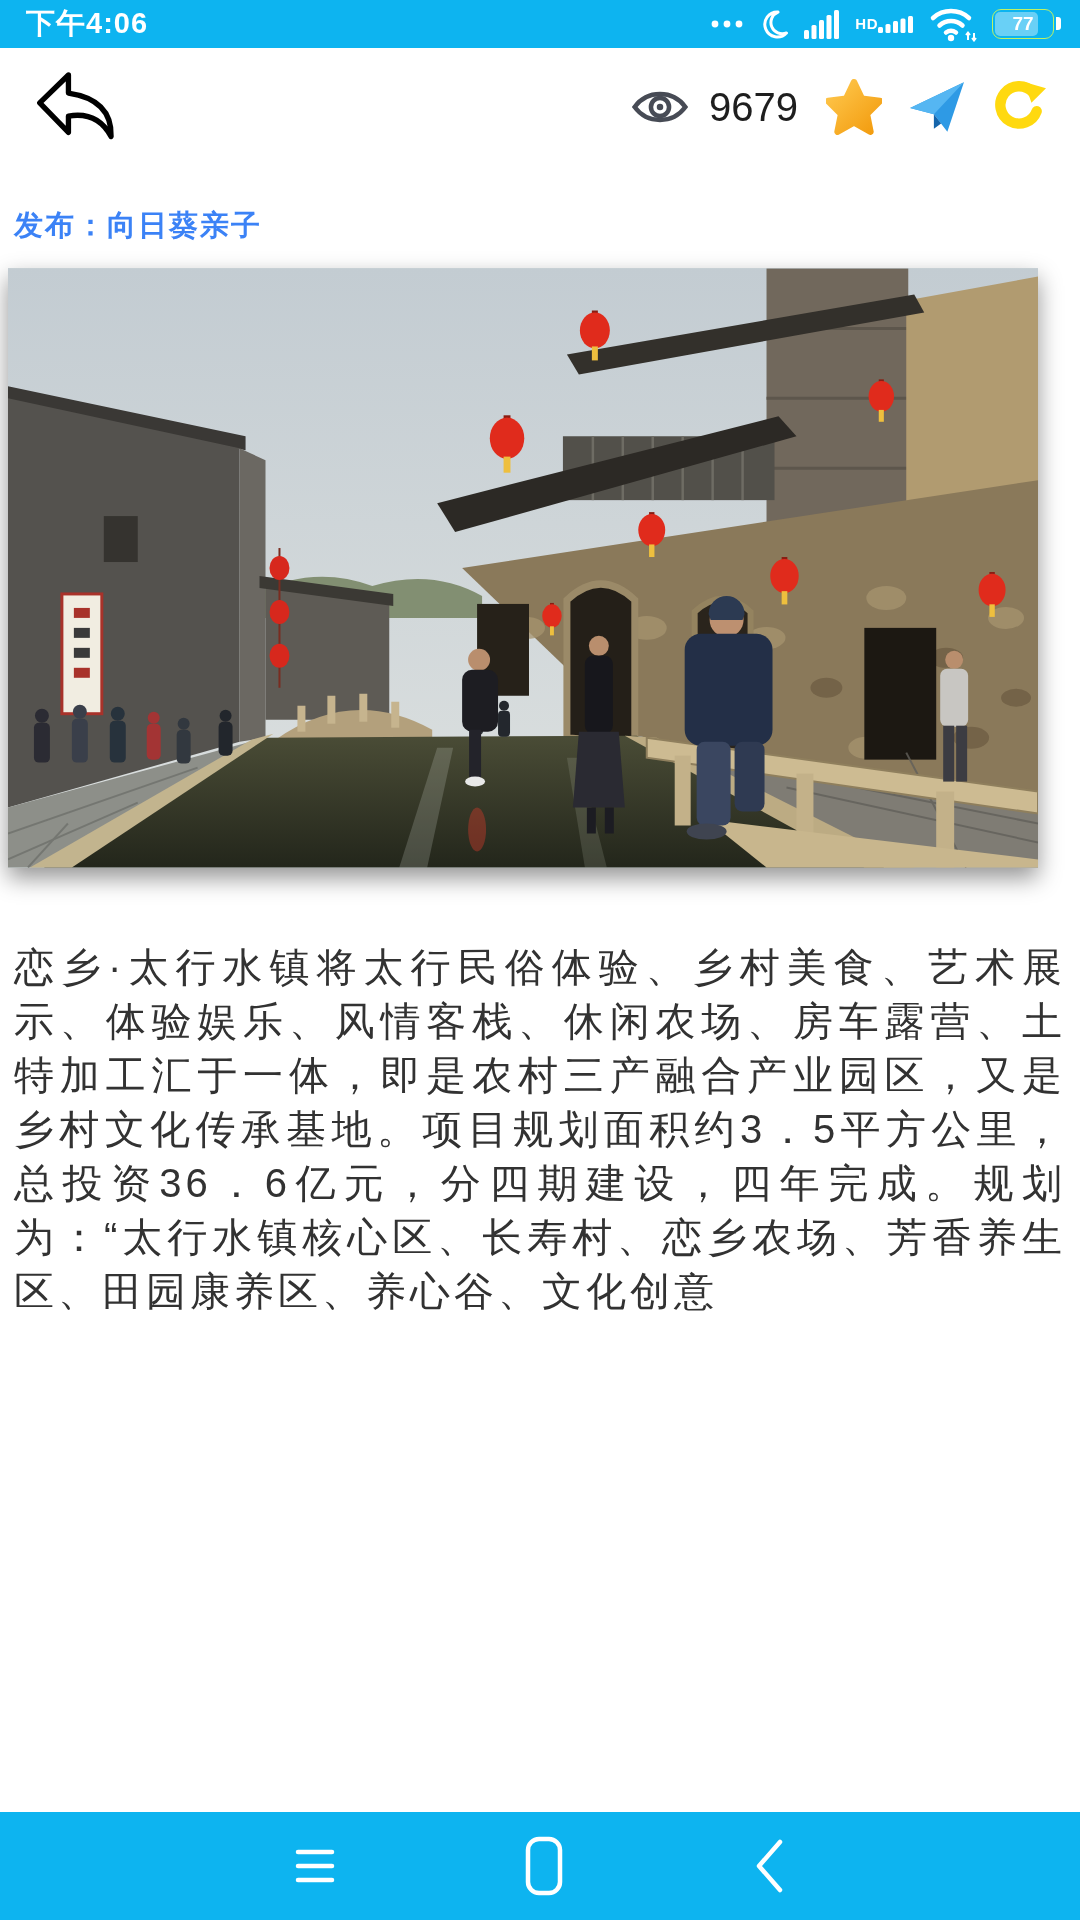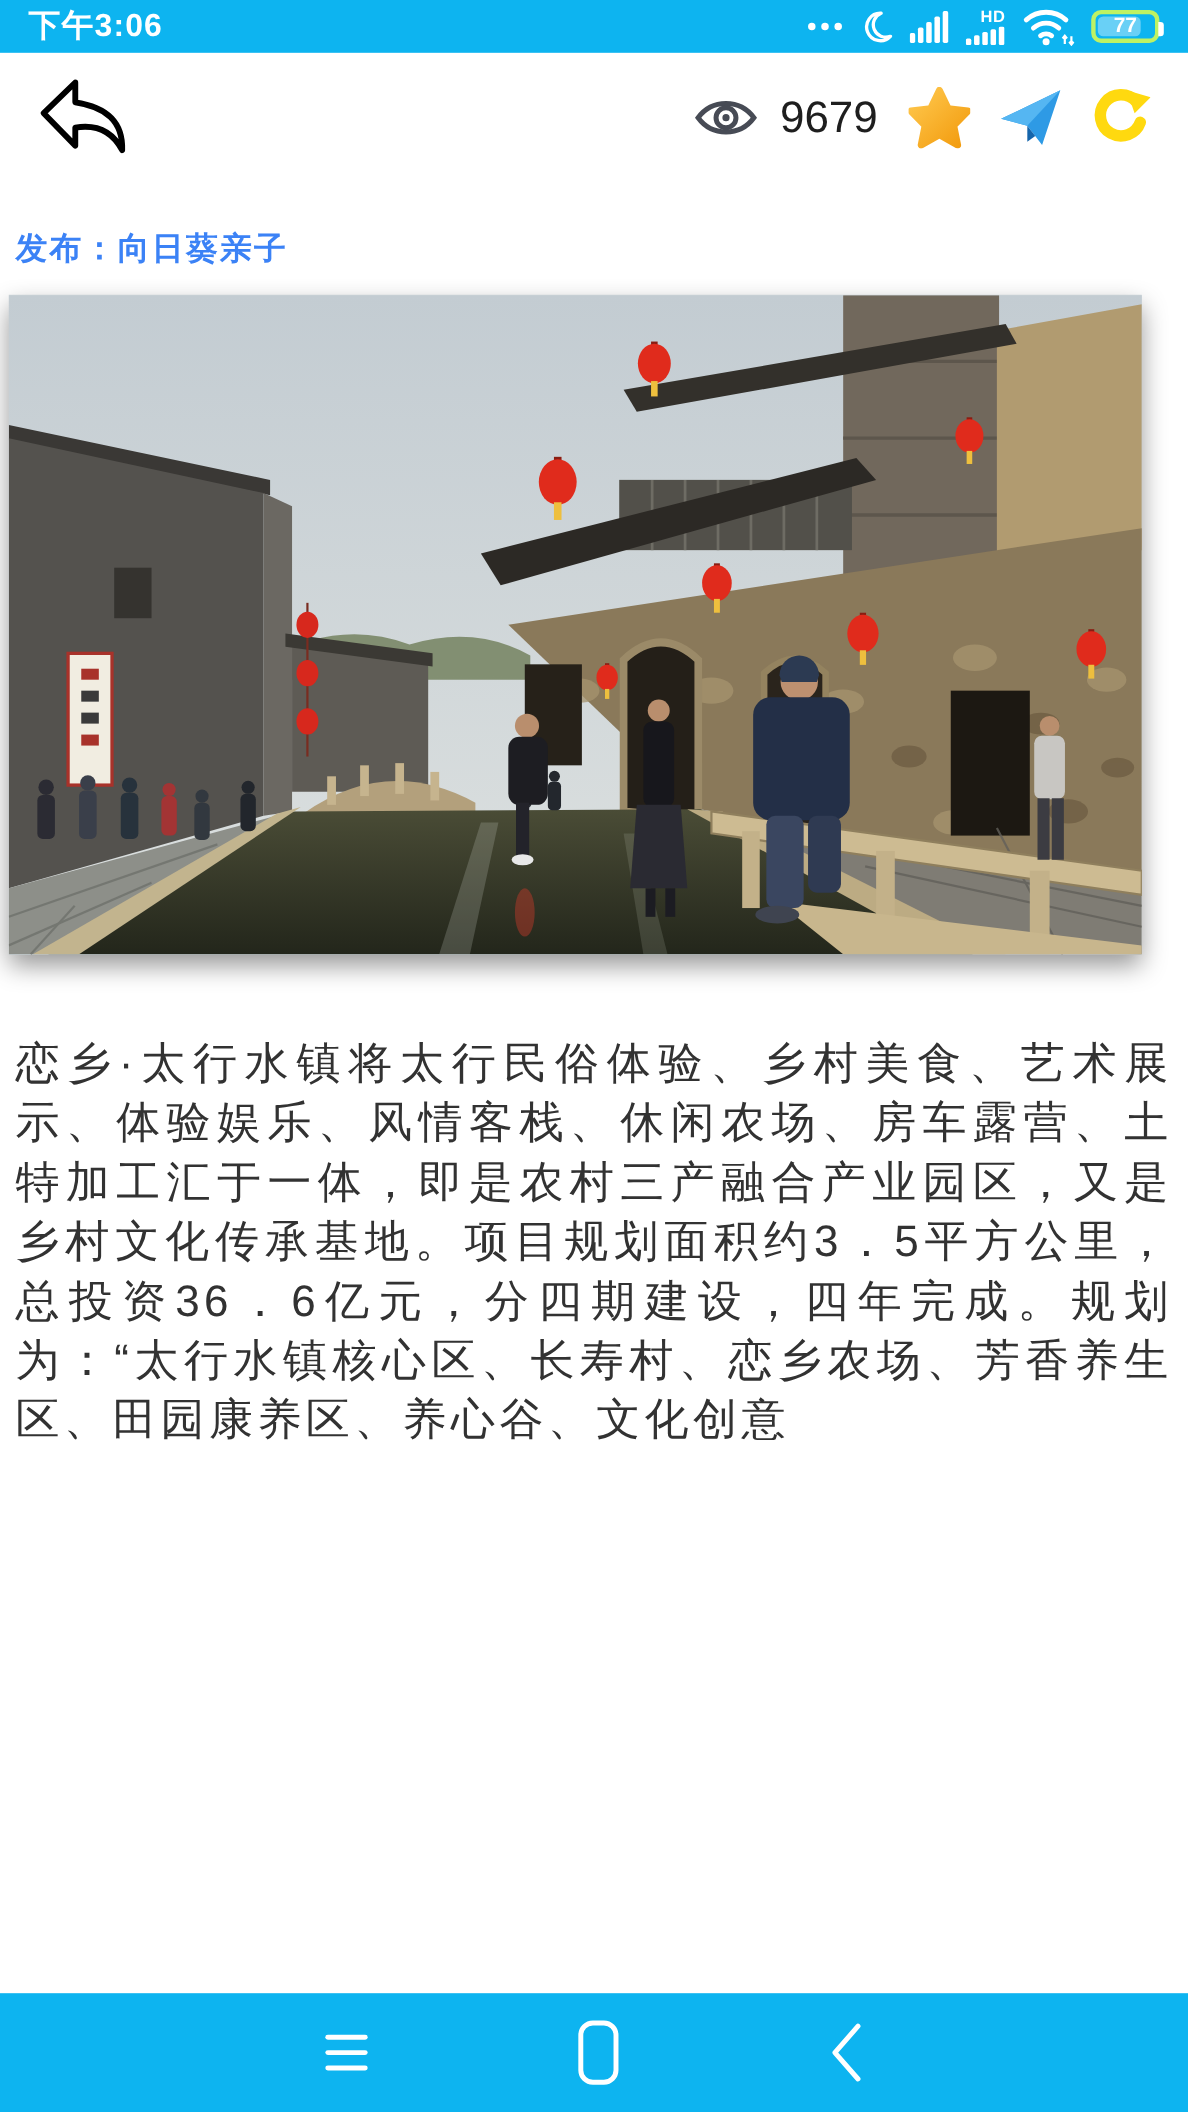--- a/index.html
+++ b/index.html
@@ -9,23 +9,23 @@
     font-family:"Liberation Sans","DejaVu Sans",sans-serif;
   }
   
   .status-bar{
     position:absolute;top:0;left:0;right:0;height:48px;
     background:#0db4f0;color:#fff;
     display:flex;align-items:center;padding:0 26px;box-sizing:border-box;z-index:30;
   }
   .status-time{font-size:29px;font-weight:700;letter-spacing:1px;}
   .status-right{margin-left:auto;display:flex;align-items:center;gap:15px;}
-  .hd-cluster{display:flex;flex-direction:column;align-items:flex-end;line-height:1;}
+  .hd-cluster{display:flex;flex-direction:row;align-items:flex-start;line-height:1;}
   .hd-label{font-size:15px;font-weight:700;letter-spacing:.5px;margin-bottom:1px;}
-  .battery{position:relative;width:62px;height:30px;border:4px solid #bef264;border-radius:9px;
+  .battery{position:relative;width:62px;height:30px;border:1px solid #bef264;border-radius:9px;
     display:flex;align-items:center;justify-content:center;box-sizing:border-box;}
   .battery-fill{position:absolute;left:2px;top:2px;bottom:2px;width:72%;
     background:rgba(255,255,255,.38);border-radius:5px;}
   .battery-num{position:relative;font-size:19px;font-weight:700;color:#fff;}
   .battery-nub{position:absolute;right:-8px;top:7px;width:5px;height:13px;background:#fff;border-radius:0 3px 3px 0;}
   
   .header{
     position:absolute;top:48px;left:0;right:0;height:118px;background:#fff;
     display:flex;align-items:center;padding:0 34px;box-sizing:border-box;z-index:20;
   }
@@ -55,21 +55,21 @@
     display:flex;align-items:center;justify-content:center;gap:186px;
   }
   .nav-btn{background:none;border:none;padding:0;display:flex;align-items:center;justify-content:center;cursor:pointer;}
 </style>
 </head>
 <body>
 
 <div class="screen">
 
   <div class="status-bar">
-    <span class="status-time">下午3:06</span>
+    <span class="status-time">下午4:06</span>
     <span class="status-right">
       <svg width="34" height="12" viewBox="0 0 34 12">
         <circle cx="5" cy="6" r="3.4" fill="#fff"></circle>
           <circle cx="17" cy="6" r="3.4" fill="#fff"></circle>
           <circle cx="29" cy="6" r="3.4" fill="#fff"></circle>
       </svg>
       <svg width="30" height="30" viewBox="0 0 30 30">
         <path d="M19 3 a12.5 12.5 0 1 0 8.5 21 a10 10 0 0 1 -8.5 -21 z" fill="none" stroke="#fff" stroke-width="3" stroke-linejoin="round"></path>
       </svg>
       <svg width="36" height="30" viewBox="0 0 36 30">

